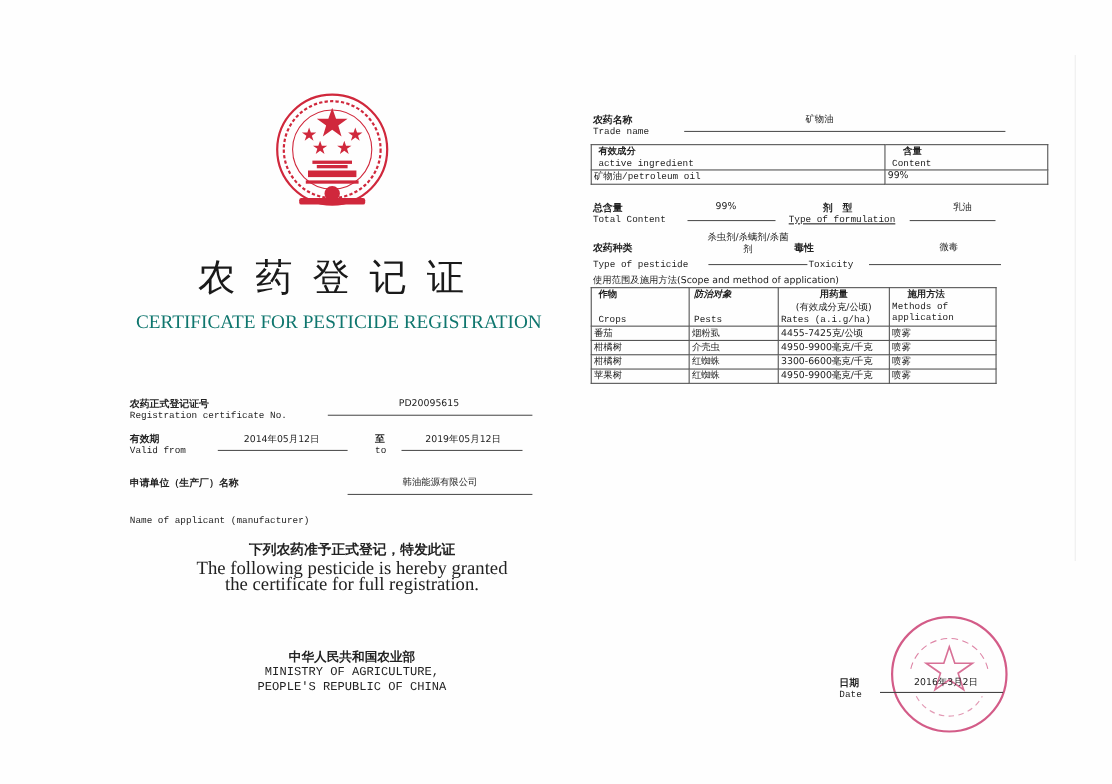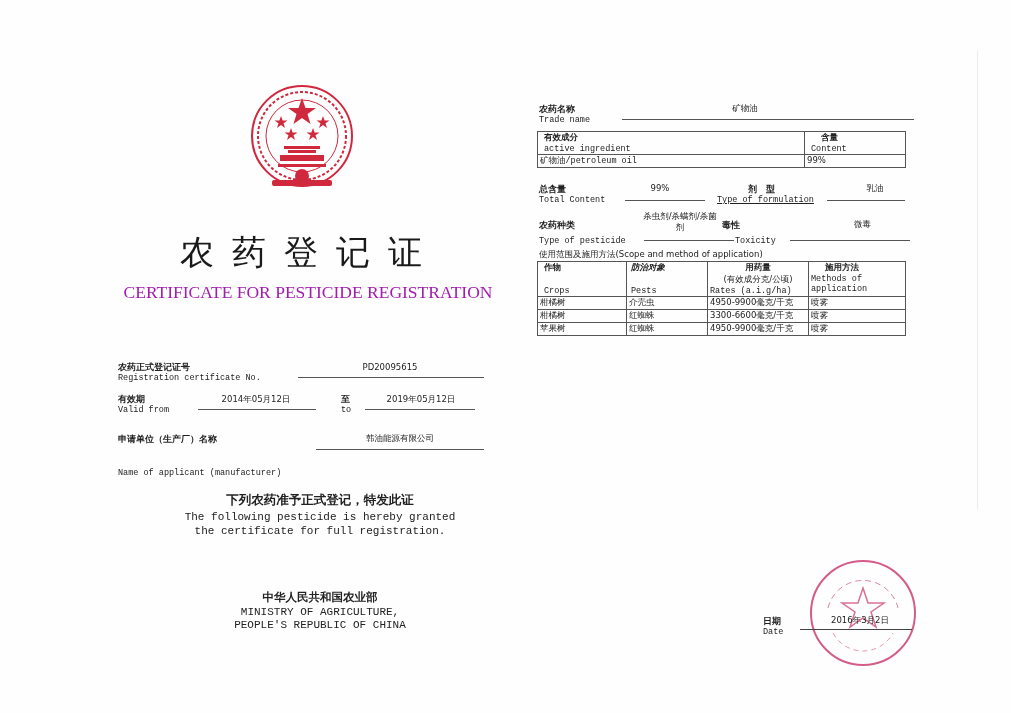--- a/index.html
+++ b/index.html
@@ -6,28 +6,28 @@
   body { width:1011px; height:713px; background:#fefefe; position:relative; overflow:hidden; font-family:"DejaVu Serif", serif; color:#222; }
   .abs { position:absolute; }
   .fold { position:absolute; left:977px; top:50px; width:1px; height:460px; background:#eeeeee; }
   .serif { font-family:Liberation Mono, monospace; }
   .uline { position:absolute; height:1px; background:#555; }
 
   
   .emblem { left:244px; top:80px; width:116px; height:116px; }
 
   .title-cn { left:120px; top:230px; width:380px; text-align:center; font-size:34px; letter-spacing:18px; font-family:"DejaVu Serif", serif; color:#1a1a1a; }
-  .title-en { left:108px; top:282px; width:400px; text-align:center; font-size:17.5px; font-family:"Liberation Serif", serif; color:#a21caf; }
+  .title-en { left:108px; top:282px; width:400px; text-align:center; font-size:17.5px; font-family:"Liberation Serif", serif; color:#0f766e; }
 
   .field-label-cn { font-size:9px; font-weight:bold; font-family:"DejaVu Sans", sans-serif; }
   .field-label-en { font-size:8.5px; font-family:"Liberation Mono", monospace; }
   .field-val { font-size:8.5px; font-family:"DejaVu Sans", sans-serif; text-align:center; }
 
   .grant-cn { left:160px; top:492px; width:320px; text-align:center; font-size:12.5px; font-weight:bold; font-family:Liberation Mono, monospace; }
-  .grant-en { left:150px; top:510px; width:340px; text-align:center; font-size:11px; line-height:14px; font-family:Liberation Mono, monospace; }
+  .grant-en { left:150px; top:510px; width:340px; text-align:center; font-size:17px; line-height:14px; font-family:Liberation Serif, serif; }
 
   .min-cn { left:210px; top:590px; width:220px; text-align:center; font-size:11.5px; font-weight:bold; font-family:"DejaVu Sans", sans-serif; }
   .min-en { left:200px; top:606px; width:240px; text-align:center; font-size:11px; line-height:13px; font-family:"Liberation Mono", monospace; }
 
   table.t { border-collapse:collapse; font-size:8.5px; font-family:"DejaVu Sans", sans-serif; }
   table.t td { border:1px solid #555; padding:0 2px; vertical-align:top; }
   .mono-cell { font-family:"Liberation Mono", monospace; }
 
   .stamp { left:808px; top:558px; width:110px; height:110px; }
 </style>
@@ -91,21 +91,21 @@
 <div class="abs min-en">
   <div>MINISTRY OF AGRICULTURE,</div>
   <div>PEOPLE'S REPUBLIC OF CHINA</div>
 </div>
 
 <div class="abs field-label-cn" style="left:539px;top:103px;font-weight:bold;">农药名称</div>
 <div class="abs field-label-en" style="left:539px;top:115px;">Trade name</div>
 <div class="abs field-val" style="left:700px;top:103px;width:90px;">矿物油</div>
 <div class="uline" style="left:622px;top:119px;width:292px;"></div>
 
-<table class="t abs" style="left:537px;top:131px;width:369px;">
+<table class="t abs" style="left:537px;top:131px;width:416px;">
   <tbody>
       <tr>
     <td style="width:262px;">
       <div style="font-weight:bold;padding-left:4px;">有效成分</div>
       <div class="mono-cell" style="padding-left:4px;">active ingredient</div>
     </td>
     <td>
       <div style="font-weight:bold;padding-left:14px;">含量</div>
       <div class="serif" style="padding-left:4px;">Content</div>
     </td>
@@ -153,20 +153,26 @@
       <div style="text-align:center;">(有效成分克/公顷)</div>
       <div class="mono-cell">Rates (a.i.g/ha)</div>
     </td>
     <td>
       <div style="font-weight:bold;padding-left:14px;">施用方法</div>
       <div class="mono-cell">Methods of</div>
       <div class="mono-cell">application</div>
     </td>
   </tr>
   <tr>
+    <td>番茄</td>
+    <td>烟粉虱</td>
+    <td>4455-7425克/公顷</td>
+    <td>喷雾</td>
+  </tr>
+  <tr>
     <td>柑橘树</td>
     <td>介壳虫</td>
     <td>4950-9900毫克/千克</td>
     <td>喷雾</td>
   </tr>
   <tr>
     <td>柑橘树</td>
     <td>红蜘蛛</td>
     <td>3300-6600毫克/千克</td>
     <td>喷雾</td>

